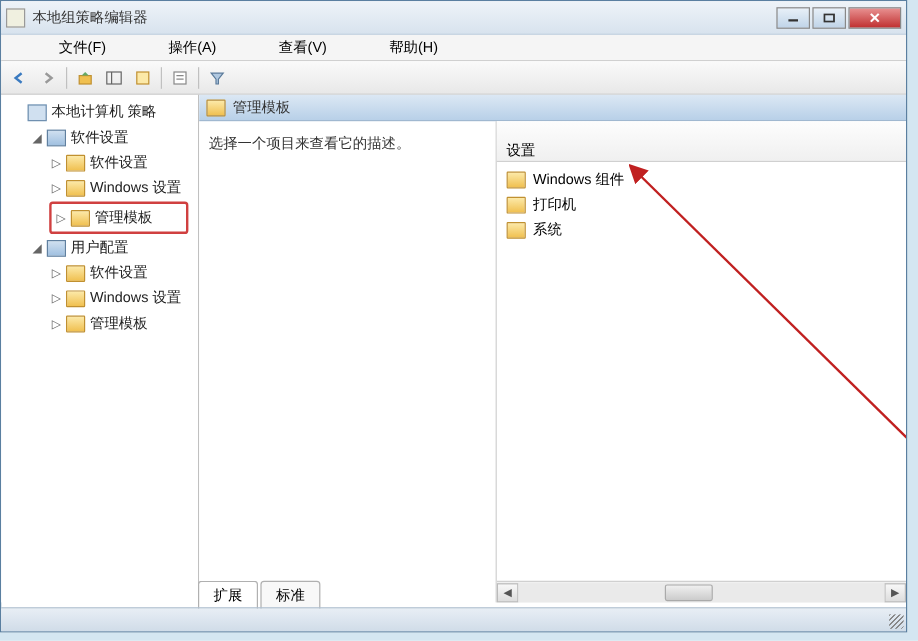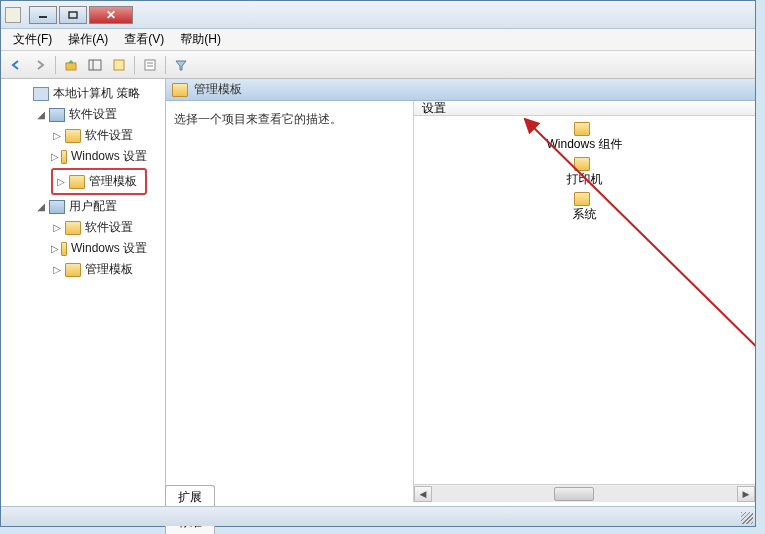--- a/index.html
+++ b/index.html
@@ -10,73 +10,74 @@
 .titlebar { height: 28px; background: linear-gradient(to bottom, #eef3f8, #d8e3ee); display: flex; align-items: center; padding: 0 4px; border-bottom: 1px solid #b0c4d8; }
 .title-icon { width: 16px; height: 16px; background: #f0f0e0; border: 1px solid #999; margin-right: 6px; }
 .title-text { flex: 1; color: #333; }
 .win-controls { display: flex; }
 .win-btn { width: 28px; height: 18px; margin-left: 2px; border: 1px solid #888; display: flex; align-items: center; justify-content: center; cursor: default; }
 .win-min { background: linear-gradient(to bottom, #e8f0f8, #c0d4e8); }
 .win-max { background: linear-gradient(to bottom, #e8f0f8, #c0d4e8); }
 .win-close { background: linear-gradient(to bottom, #e89090, #c03030); width: 44px; color: #fff; font-weight: bold; }
 
 .menubar { height: 22px; background: #f5f5f5; display: flex; align-items: center; padding: 0 4px; border-bottom: 1px solid #d0d0d0; }
-.menu-item { padding: 2px 8px; cursor: default; }
+.menu-item { padding: 2px 8px; cursor: default; margin-left: 36px; }
 
 .toolbar { height: 28px; background: linear-gradient(to bottom, #fafafa, #e8e8e8); display: flex; align-items: center; padding: 0 4px; border-bottom: 1px solid #c0c0c0; gap: 2px; }
 .tool-btn { width: 22px; height: 22px; display: flex; align-items: center; justify-content: center; cursor: default; }
 .tool-sep { width: 1px; height: 18px; background: #c0c0c0; margin: 0 2px; }
 
 .content { display: flex; height: calc(100% - 78px - 24px); }
 
-.tree-panel { width: 165px; border-right: 1px solid #c0c0c0; overflow: auto; padding: 4px 18px; background: #fff; }
+.tree-panel { width: 165px; border-right: 1px solid #c0c0c0; overflow: auto; padding: 4px 8px; background: #fff; }
 .tree-node { display: flex; align-items: center; padding: 2px 0; cursor: default; white-space: nowrap; }
 .tree-expander { width: 12px; height: 12px; margin-right: 2px; display: flex; align-items: center; justify-content: center; font-size: 10px; color: #666; }
 .tree-icon { width: 16px; height: 14px; margin-right: 4px; }
 .folder-icon { background: linear-gradient(to bottom, #fce9a8, #f0c050); border: 1px solid #c09030; border-radius: 1px; }
 .special-icon { background: #d0e0f0; border: 1px solid #7090b0; }
 .comp-icon { background: linear-gradient(to bottom, #d0e0f0, #a0c0e0); border: 1px solid #6080a0; }
 .gear-icon { background: radial-gradient(circle, #ccc, #888); border-radius: 50%; border: 1px solid #666; }
 .tree-label { color: #222; }
 .tree-children { padding-left: 16px; }
 .tree-highlighted { border: 2px solid #d04040; border-radius: 3px; padding: 1px 2px; margin: 1px 0; }
 
 .right-panel { flex: 1; display: flex; flex-direction: column; background: #fff; }
 .breadcrumb { height: 22px; background: linear-gradient(to bottom, #dce8f4, #b8d0e8); display: flex; align-items: center; padding: 0 6px; border-bottom: 1px solid #a0b8d0; }
 .breadcrumb .folder-icon { width: 16px; height: 14px; margin-right: 6px; }
 .breadcrumb-text { color: #333; }
 
 .detail-area { flex: 1; display: flex; position: relative; gap: 32px; }
 .desc-col { width: 215px; padding: 10px 8px; color: #333; }
 .list-col { flex: 1; border-left: 1px solid #d0d0d0; display: flex; flex-direction: column; }
-.list-header { height: 15px; border-bottom: 1px solid #d0d0d0; display: flex; align-items: center; padding: 0 8px; background: linear-gradient(to bottom, #fdfdfd, #f0f0f0); }
+.list-header { height: 34px; border-bottom: 1px solid #d0d0d0; display: flex; align-items: flex-end; padding: 0 8px; background: linear-gradient(to bottom, #fdfdfd, #f0f0f0); }
 .list-body { flex: 1; padding: 4px; overflow: auto; position: relative; }
-.list-row { display: flex; align-items: center; padding: 2px 4px; cursor: default; flex-direction: column; }
+.list-row { display: flex; align-items: center; padding: 2px 4px; cursor: default; }
 .list-row .folder-icon, .list-row .gear-icon { width: 16px; height: 14px; margin-right: 6px; }
 .scrollbar-h { height: 18px; background: #f0f0f0; border-top: 1px solid #d0d0d0; display: flex; align-items: center; }
 .scroll-arrow { width: 18px; height: 16px; background: linear-gradient(to bottom,#f8f8f8,#ddd); border: 1px solid #bbb; display:flex;align-items:center;justify-content:center;font-size:9px;color:#555; }
 .scroll-track { flex: 1; background: #eaeaea; height: 16px; position: relative; }
 .scroll-thumb { position:absolute; left: 40%; width: 40px; height: 14px; top:1px; background: linear-gradient(to bottom,#f0f0f0,#ccc); border:1px solid #aaa; border-radius:2px; }
 
 .arrow-annotation { position: absolute; pointer-events: none; }
 
-.tabs { position: absolute; left: 164px; bottom: 20px; height: 22px; display: flex; align-items: flex-start; flex-direction: column; }
+.tabs { position: absolute; left: 164px; bottom: 20px; height: 22px; display: flex; align-items: center; }
 .tab { padding: 3px 12px; border: 1px solid #b0b0b0; border-top-left-radius: 3px; border-top-right-radius: 3px; background: #f8f8f8; margin-right: 2px; cursor: default; position: relative; top: 1px; }
 .tab.active { background: #fff; border-bottom: 1px solid #fff; }
 
 .statusbar { position: absolute; bottom: 0; left: 0; right: 0; height: 20px; background: linear-gradient(to bottom, #e8eef5, #d0dce8); border-top: 1px solid #b0c0d0; }
 .resize-grip { position:absolute; right:2px; bottom:2px; width:12px; height:12px; background: repeating-linear-gradient(135deg,#888,#888 1px,transparent 1px,transparent 3px); }
 </style>
 </head>
 <body>
 
 <div class="window">
 
   <div class="titlebar">
     <div class="title-icon"></div>
+    <div class="title-text">本地组策略编辑器</div>
     <div class="win-controls">
       <div class="win-btn win-min">
           <svg width="10" height="8">
             <line x1="1" y1="6" x2="9" y2="6" stroke="#333" stroke-width="2"></line>
           </svg>
         </div>
       <div class="win-btn win-max">
           <svg width="10" height="8">
             <rect x="1" y="1" width="8" height="6" fill="none" stroke="#333" stroke-width="1.5"></rect>
           </svg>

